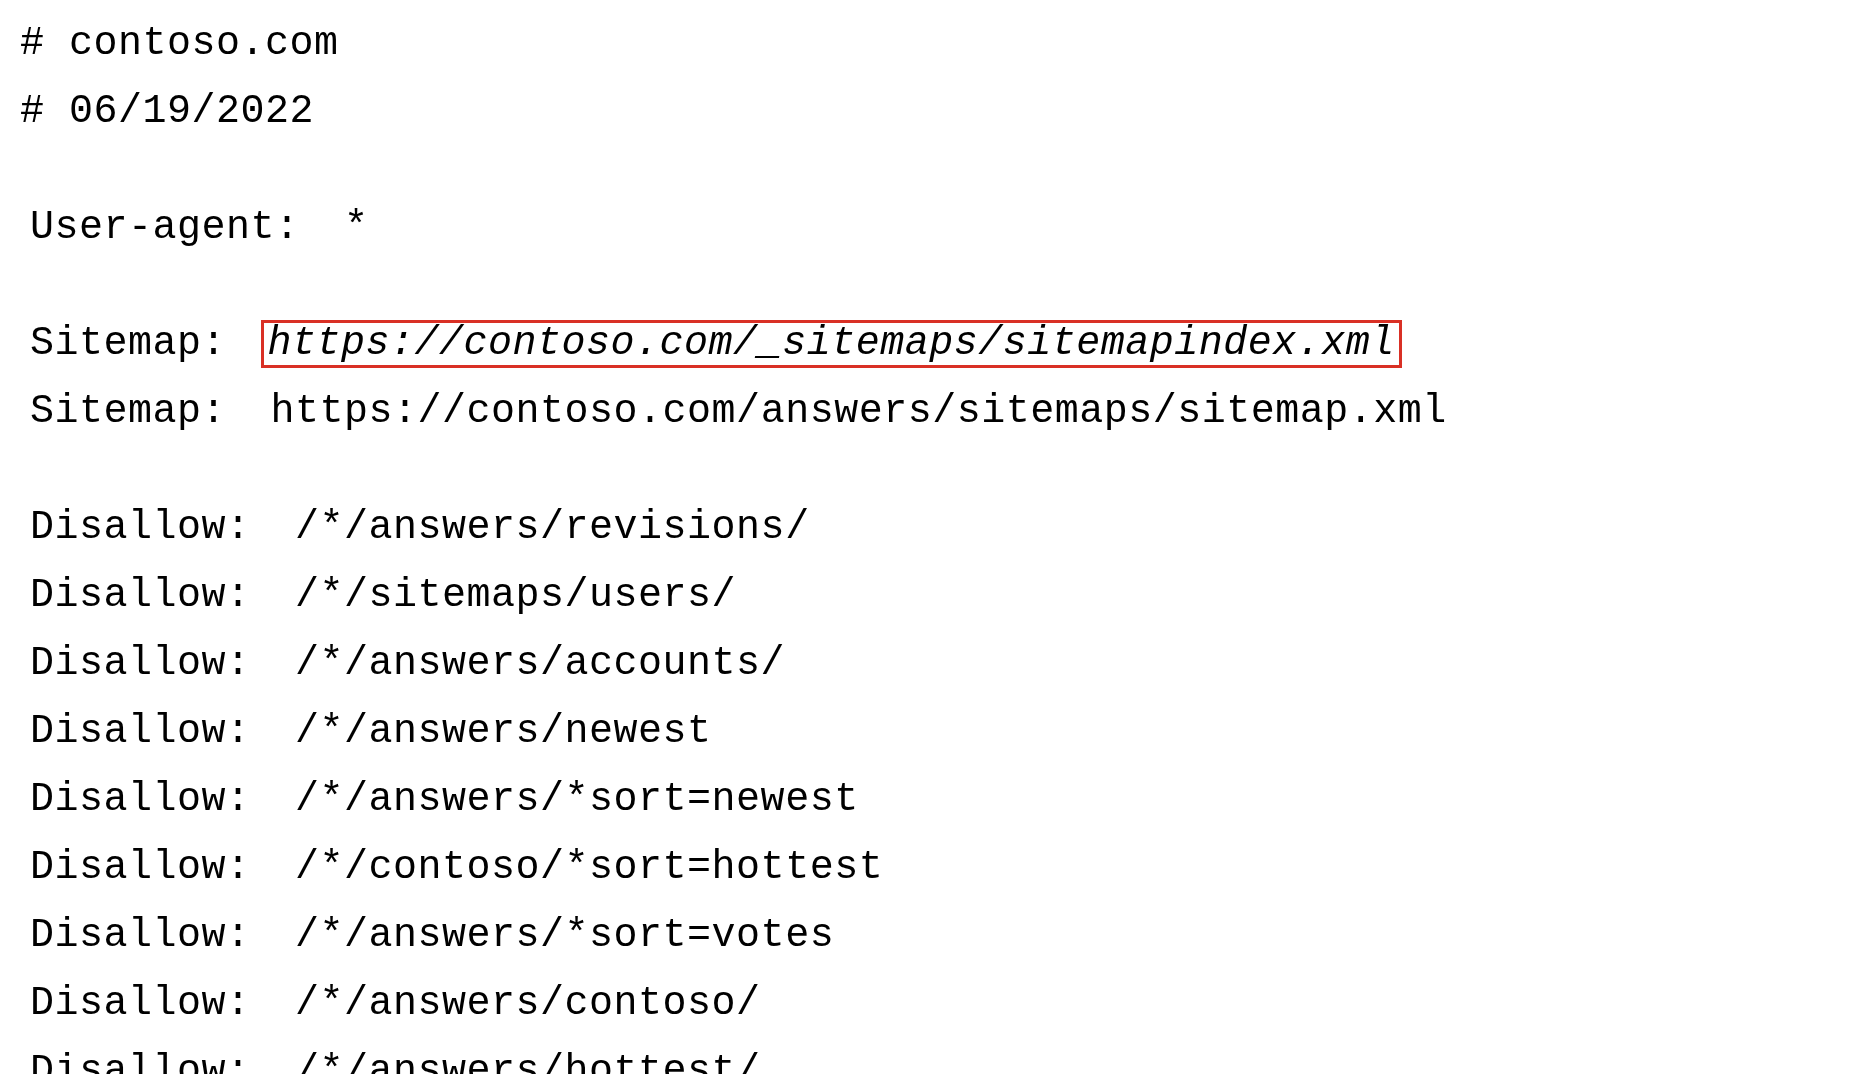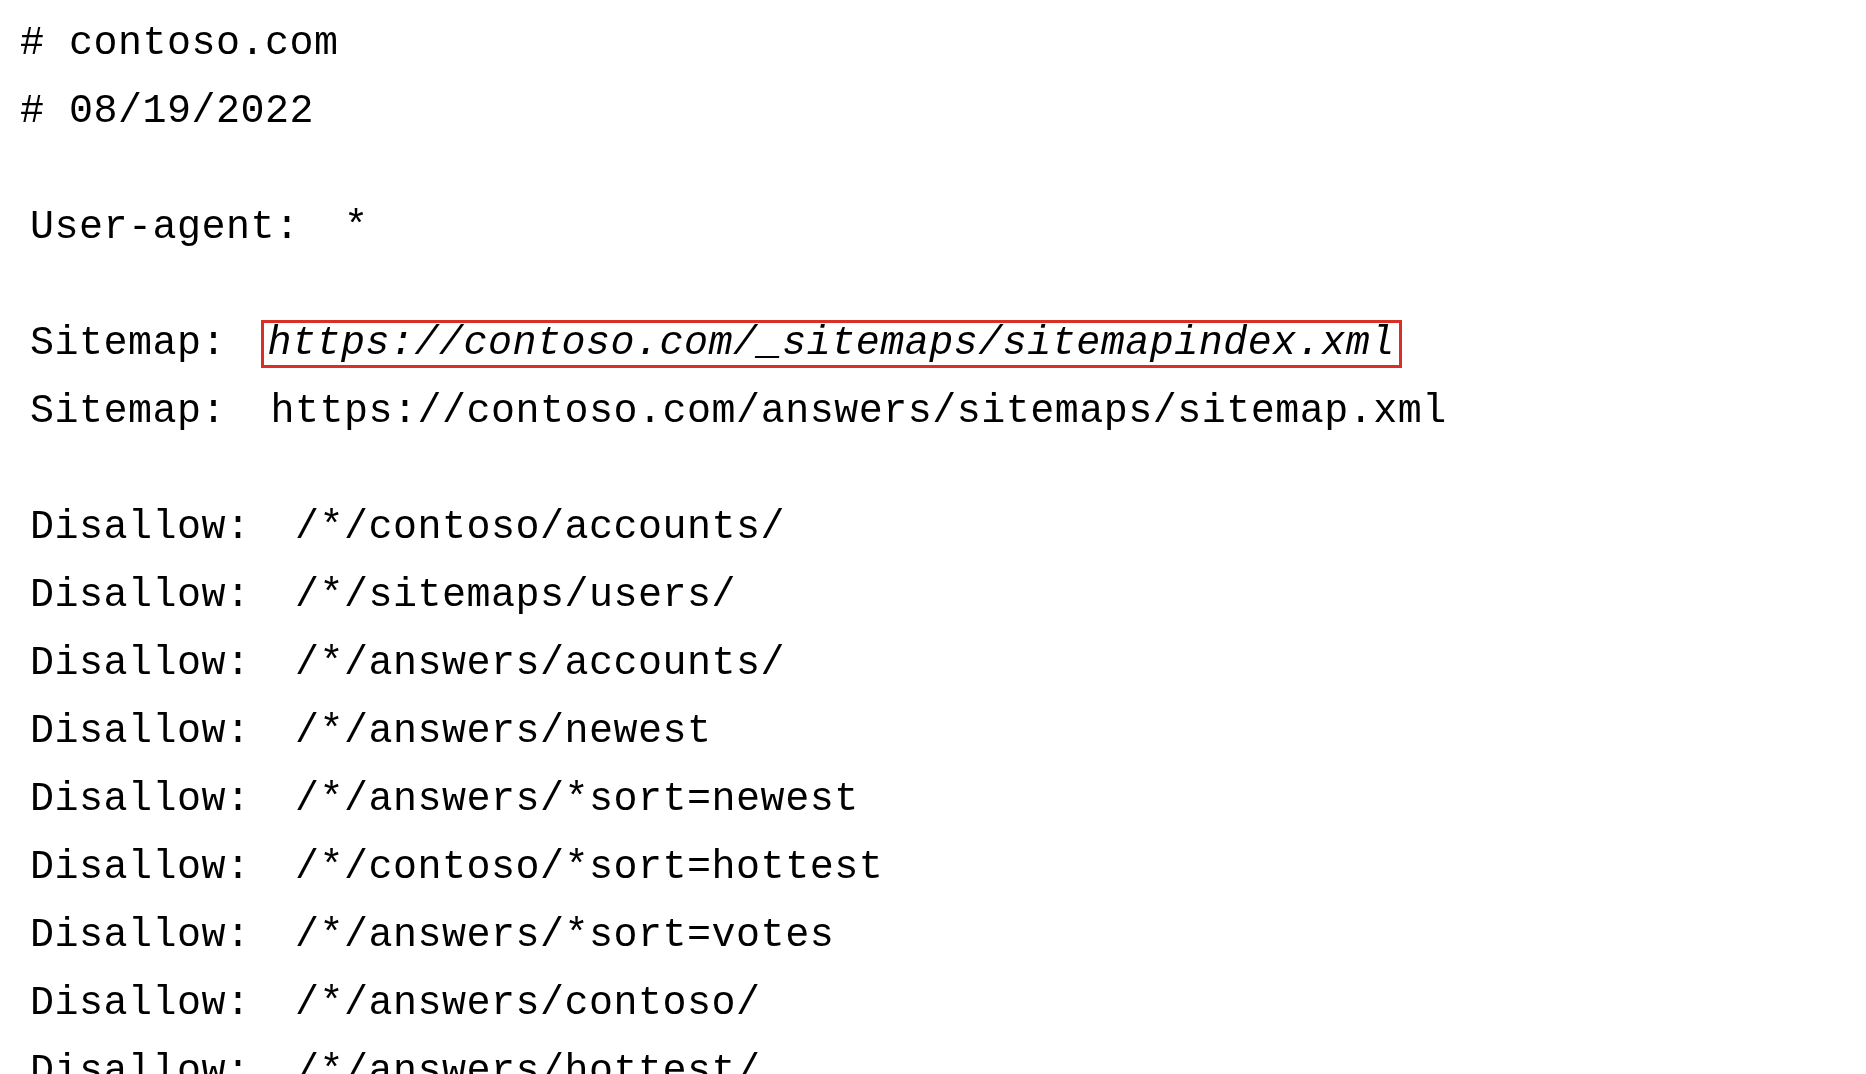--- a/index.html
+++ b/index.html
@@ -27,28 +27,28 @@
       font-style: italic;
     }
     .blank-line {
       height: 48px;
     }
   </style>
 </head>
 <body>
 
 <div class="line"># contoso.com</div>
-<div class="line"># 08/19/2022</div>
+<div class="line"># 06/19/2022</div>
 <div class="blank-line"></div>
 <div class="line"><span>User-agent: </span><span>*</span></div>
 <div class="blank-line"></div>
 <div class="line"><span>Sitemap: </span><span class="highlighted">https://contoso.com/_sitemaps/sitemapindex.xml</span></div>
 <div class="line"><span>Sitemap: </span><span>https://contoso.com/answers/sitemaps/sitemap.xml</span></div>
 <div class="blank-line"></div>
-<div class="line"><span>Disallow: </span><span>/*/contoso/accounts/</span></div>
+<div class="line"><span>Disallow: </span><span>/*/answers/revisions/</span></div>
 <div class="line"><span>Disallow: </span><span>/*/sitemaps/users/</span></div>
 <div class="line"><span>Disallow: </span><span>/*/answers/accounts/</span></div>
 <div class="line"><span>Disallow: </span><span>/*/answers/newest</span></div>
 <div class="line"><span>Disallow: </span><span>/*/answers/*sort=newest</span></div>
 <div class="line"><span>Disallow: </span><span>/*/contoso/*sort=hottest</span></div>
 <div class="line"><span>Disallow: </span><span>/*/answers/*sort=votes</span></div>
 <div class="line"><span>Disallow: </span><span>/*/answers/contoso/</span></div>
 <div class="line"><span>Disallow: </span><span>/*/answers/hottest/</span></div>
 
 </body></html>

